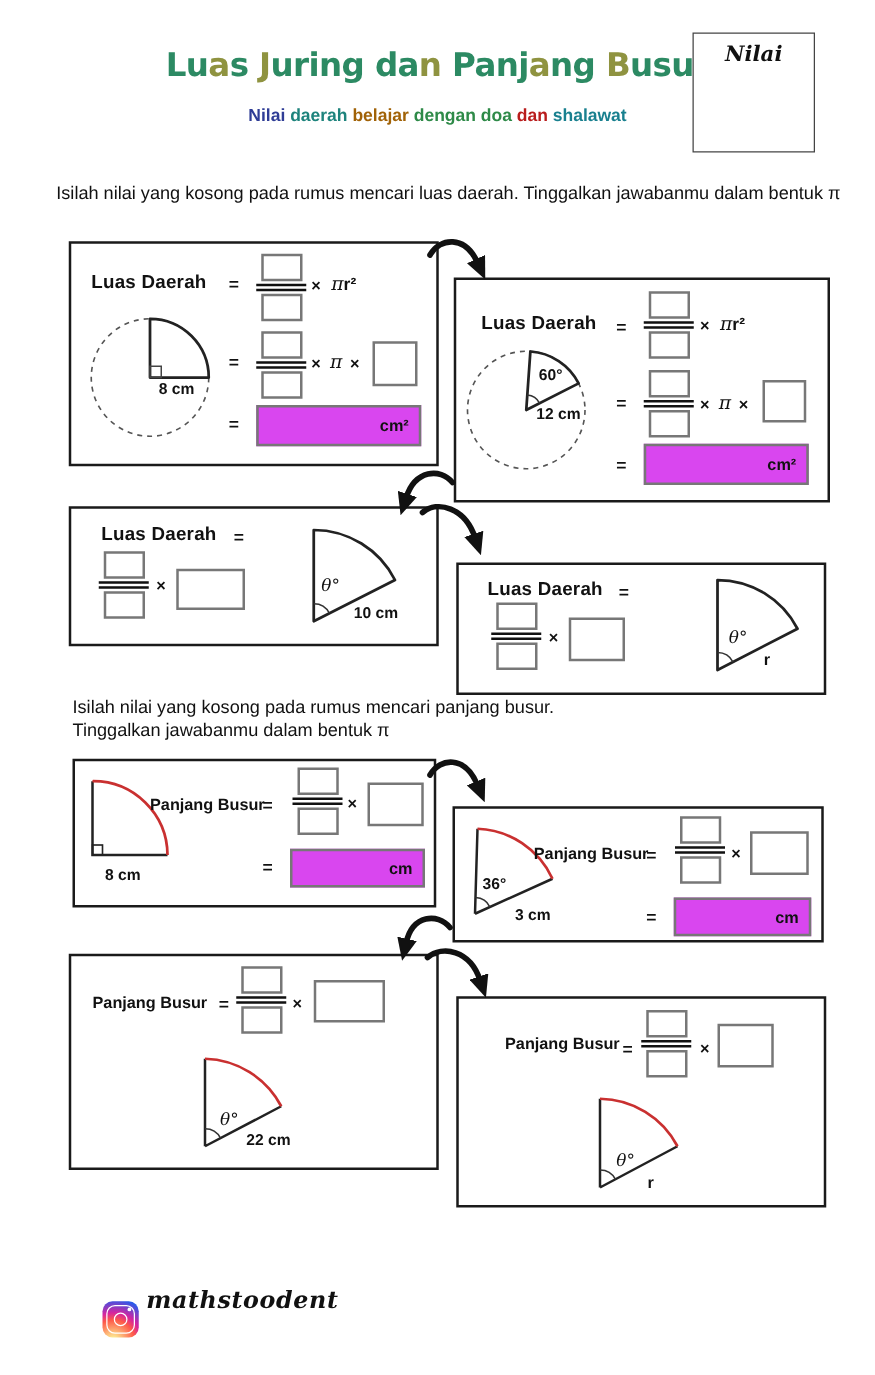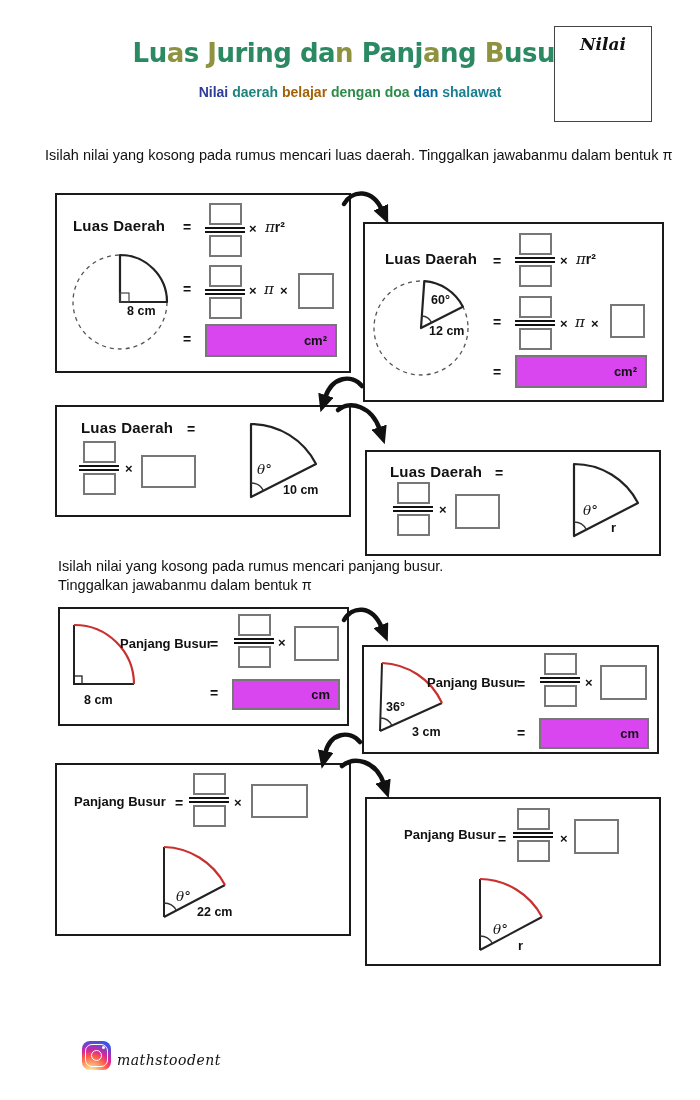--- a/index.html
+++ b/index.html
@@ -32,39 +32,39 @@
         font-weight:bold;font-size:13px;}
   .dlabel{position:absolute;font-weight:bold;font-size:12.5px;}
   .theta{position:absolute;font-family:"DejaVu Serif",serif;font-style:italic;font-size:13.5px;}
   svg.diag,svg.arrow{position:absolute;overflow:visible;}
   .ig{position:absolute;left:82px;top:1041px;width:29px;height:29px;border-radius:8px;
       background:radial-gradient(circle at 30% 110%,#fdf497 0%,#fdf497 5%,#fd5949 45%,#d6249f 60%,#285aeb 90%);}
   .ig-sq{position:absolute;left:3px;top:3px;right:3px;bottom:3px;border:1.8px solid #fff;border-radius:7px;}
   .ig-lens{position:absolute;left:9px;top:9px;width:11px;height:11px;border:1.8px solid #fff;
            border-radius:50%;box-sizing:border-box;}
   .ig-dot{position:absolute;right:6px;top:5px;width:3px;height:3px;background:#fff;border-radius:50%;}
-  .handle{position:absolute;left:117px;top:1052px;font-family:"DejaVu Serif",serif;
-          font-style:italic;font-weight:normal;font-size:14px;letter-spacing:.5px;}
+  .handle{position:absolute;left:117px;top:1029px;font-family:"DejaVu Serif",serif;
+          font-style:italic;font-weight:bold;font-size:19px;letter-spacing:.5px;}
   .reference{position:absolute;right:40px;top:1048px;font-size:14px;}
 </style>
 </head>
 <body>
 
 <div class="page">
 
   <svg width="0" height="0" style="position:absolute">
     <defs>
       <marker id="ah" markerUnits="userSpaceOnUse" markerWidth="18" markerHeight="16" refX="3" refY="8" orient="auto">
         <path d="M0,0 L18,8 L0,16 Z" fill="#111"></path>
       </marker>
     </defs>
   </svg>
 
   <div class="title"><span style="color: rgb(44, 138, 99);">L</span><span style="color: rgb(44, 138, 99);">u</span><span style="color: rgb(143, 147, 64);">a</span><span style="color: rgb(44, 138, 99);">s</span><span> </span><span style="color: rgb(143, 147, 64);">J</span><span style="color: rgb(44, 138, 99);">u</span><span style="color: rgb(44, 138, 99);">r</span><span style="color: rgb(44, 138, 99);">i</span><span style="color: rgb(44, 138, 99);">n</span><span style="color: rgb(44, 138, 99);">g</span><span> </span><span style="color: rgb(44, 138, 99);">d</span><span style="color: rgb(44, 138, 99);">a</span><span style="color: rgb(143, 147, 64);">n</span><span> </span><span style="color: rgb(44, 138, 99);">P</span><span style="color: rgb(44, 138, 99);">a</span><span style="color: rgb(44, 138, 99);">n</span><span style="color: rgb(44, 138, 99);">j</span><span style="color: rgb(143, 147, 64);">a</span><span style="color: rgb(44, 138, 99);">n</span><span style="color: rgb(44, 138, 99);">g</span><span> </span><span style="color: rgb(143, 147, 64);">B</span><span style="color: rgb(44, 138, 99);">u</span><span style="color: rgb(44, 138, 99);">s</span><span style="color: rgb(44, 138, 99);">u</span><span style="color: rgb(44, 138, 99);">r</span></div>
-  <div class="subtitle"><span style="color: rgb(47, 61, 150);">Nilai </span><span style="color: rgb(29, 131, 124);">daerah </span><span style="color: #a16207;">belajar </span><span style="color: rgb(46, 138, 72);">dengan </span><span style="color: rgb(46, 138, 72);">doa </span><span style="color: #0369a1;">dan </span><span style="color: rgb(25, 128, 143);">shalawat</span></div>
+  <div class="subtitle"><span style="color: rgb(47, 61, 150);">Nilai </span><span style="color: rgb(29, 131, 124);">daerah </span><span style="color: #a16207;">belajar </span><span style="color: rgb(46, 138, 72);">dengan </span><span style="color: rgb(46, 138, 72);">doa </span><span style="color: #b91c1c;">dan </span><span style="color: rgb(25, 128, 143);">shalawat</span></div>
   <div class="score">
     <span>Nilai</span>
   </div>
 
   <div class="instr" style="left:45px;top:147px;">Isilah nilai yang kosong pada rumus mencari luas daerah. Tinggalkan jawabanmu dalam bentuk π</div>
 
   <div class="wsbox" style="left:55px;top:193px;width:292px;height:176px;">
     <div class="blabel" style="left:16px;top:22px;">Luas Daerah</div>
     <div class="eq" style="left:126px;top:24px;">=</div>
     <div class="frac" style="left:148px;top:8px;">

